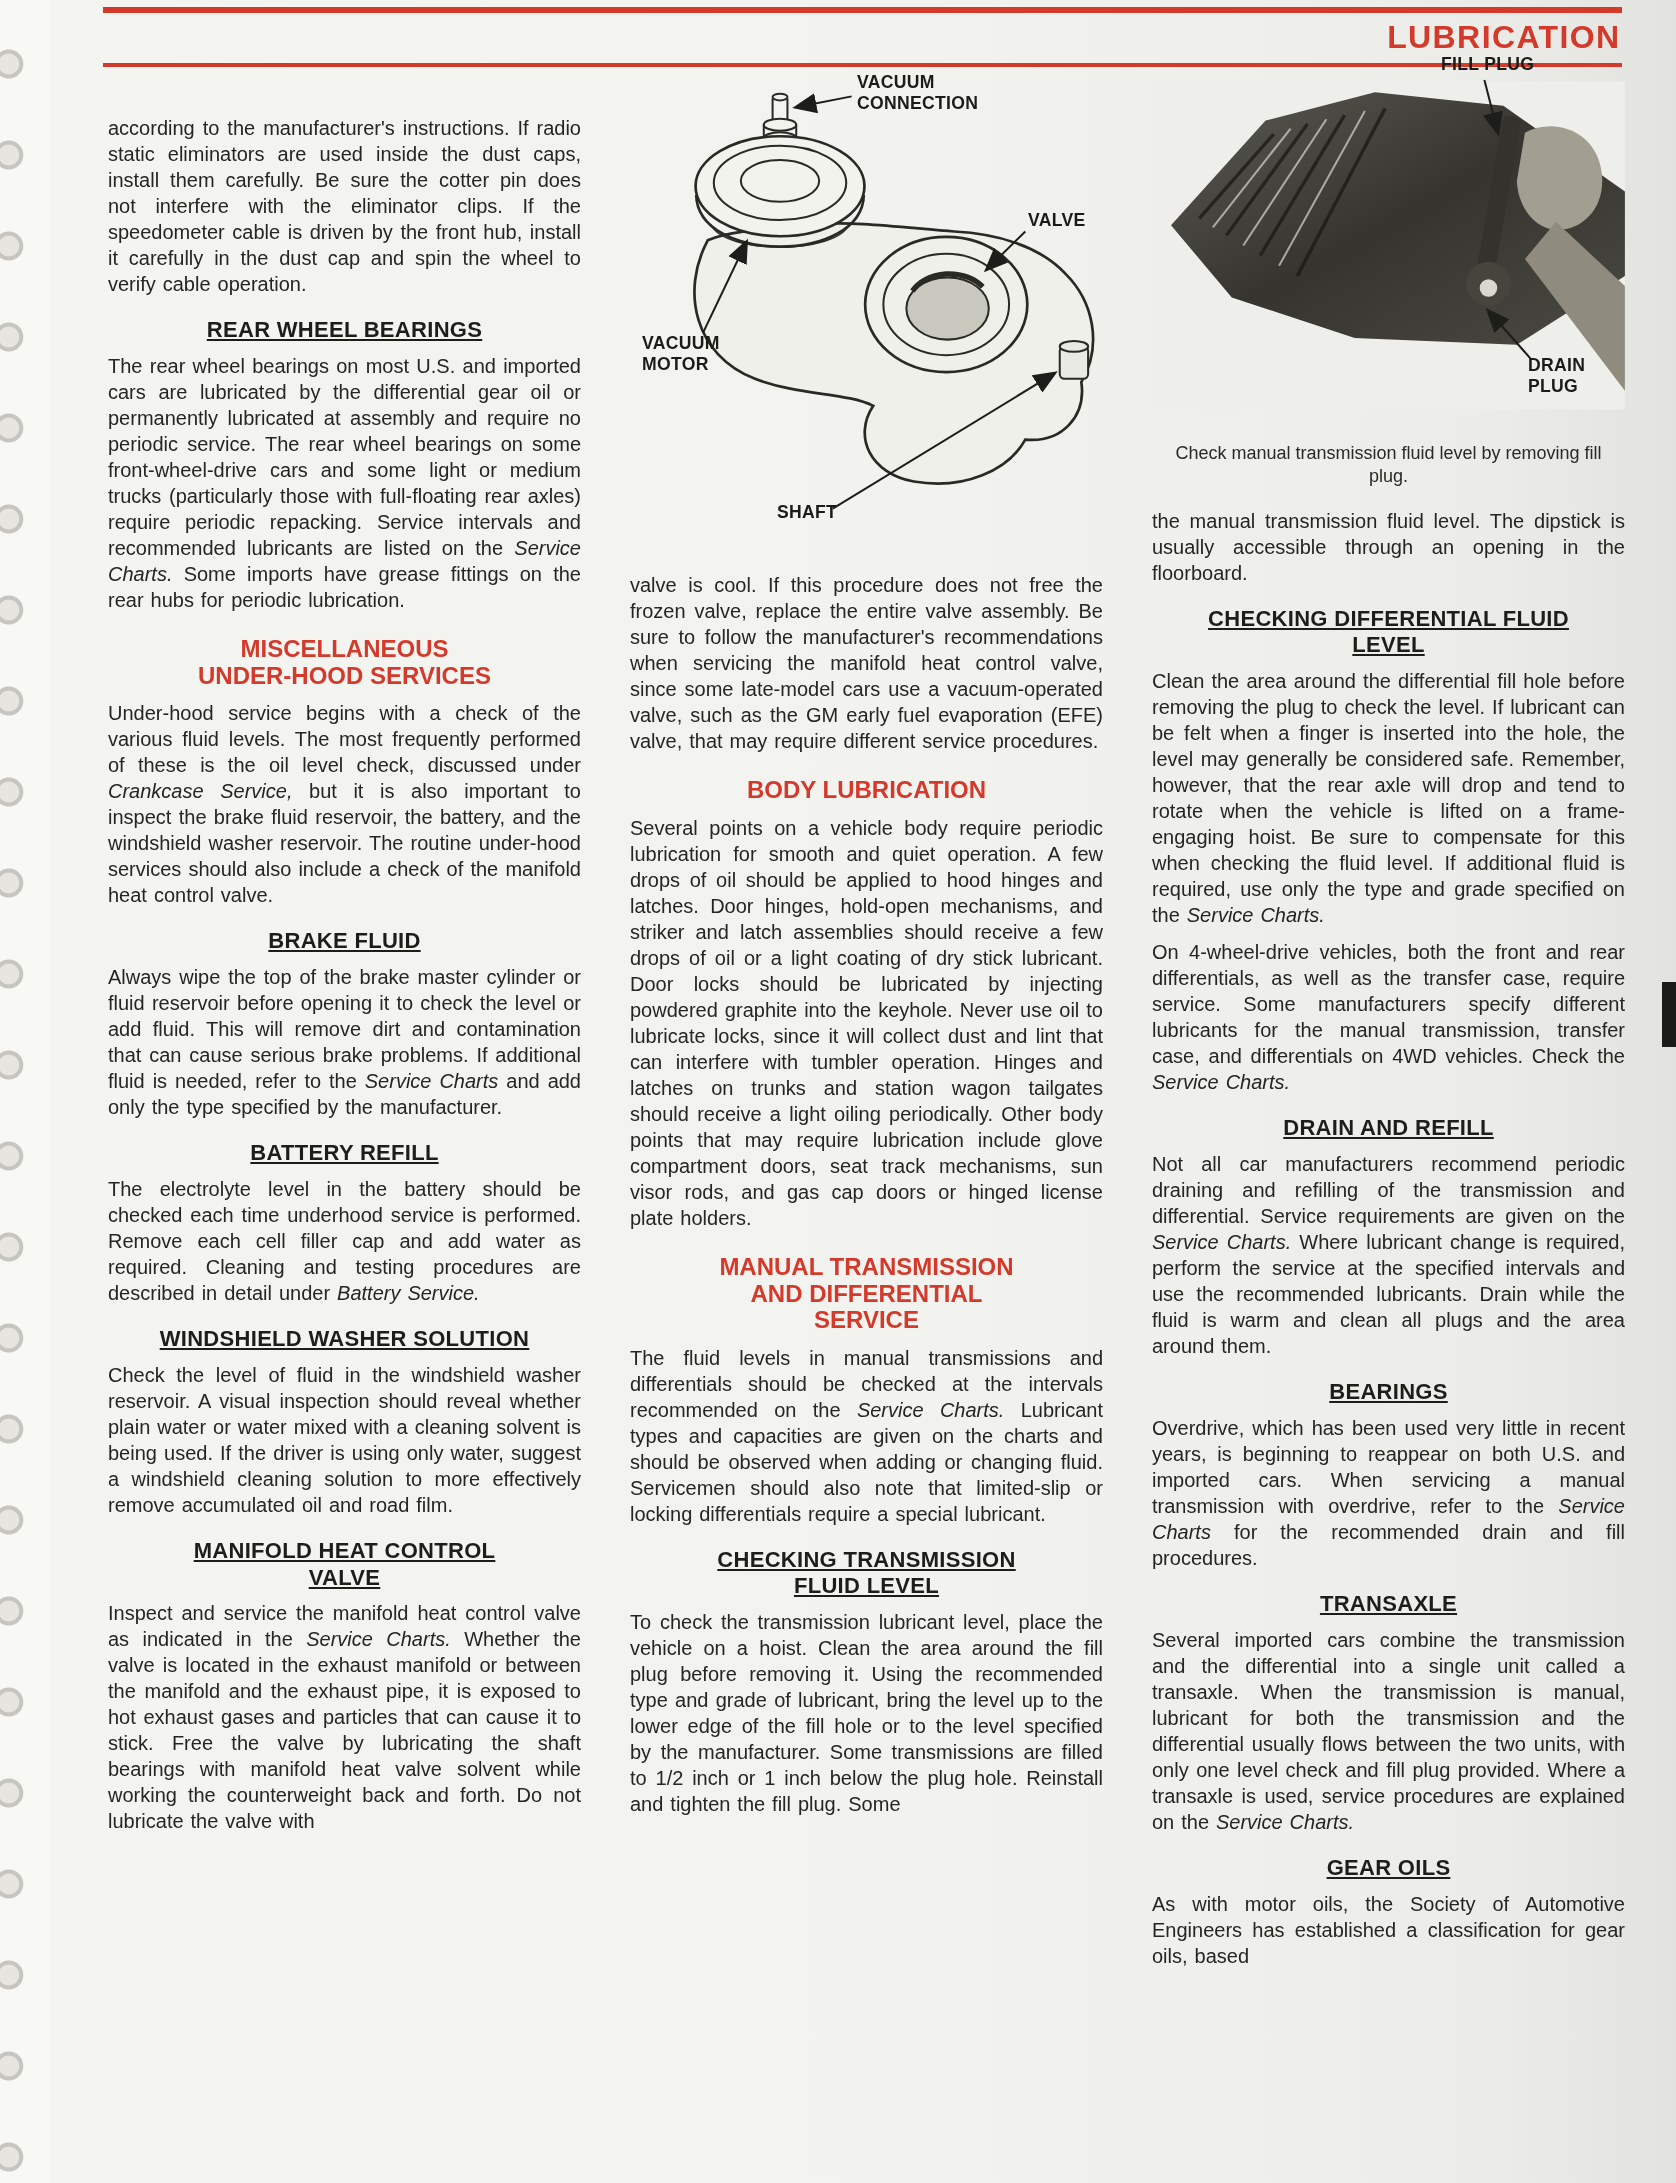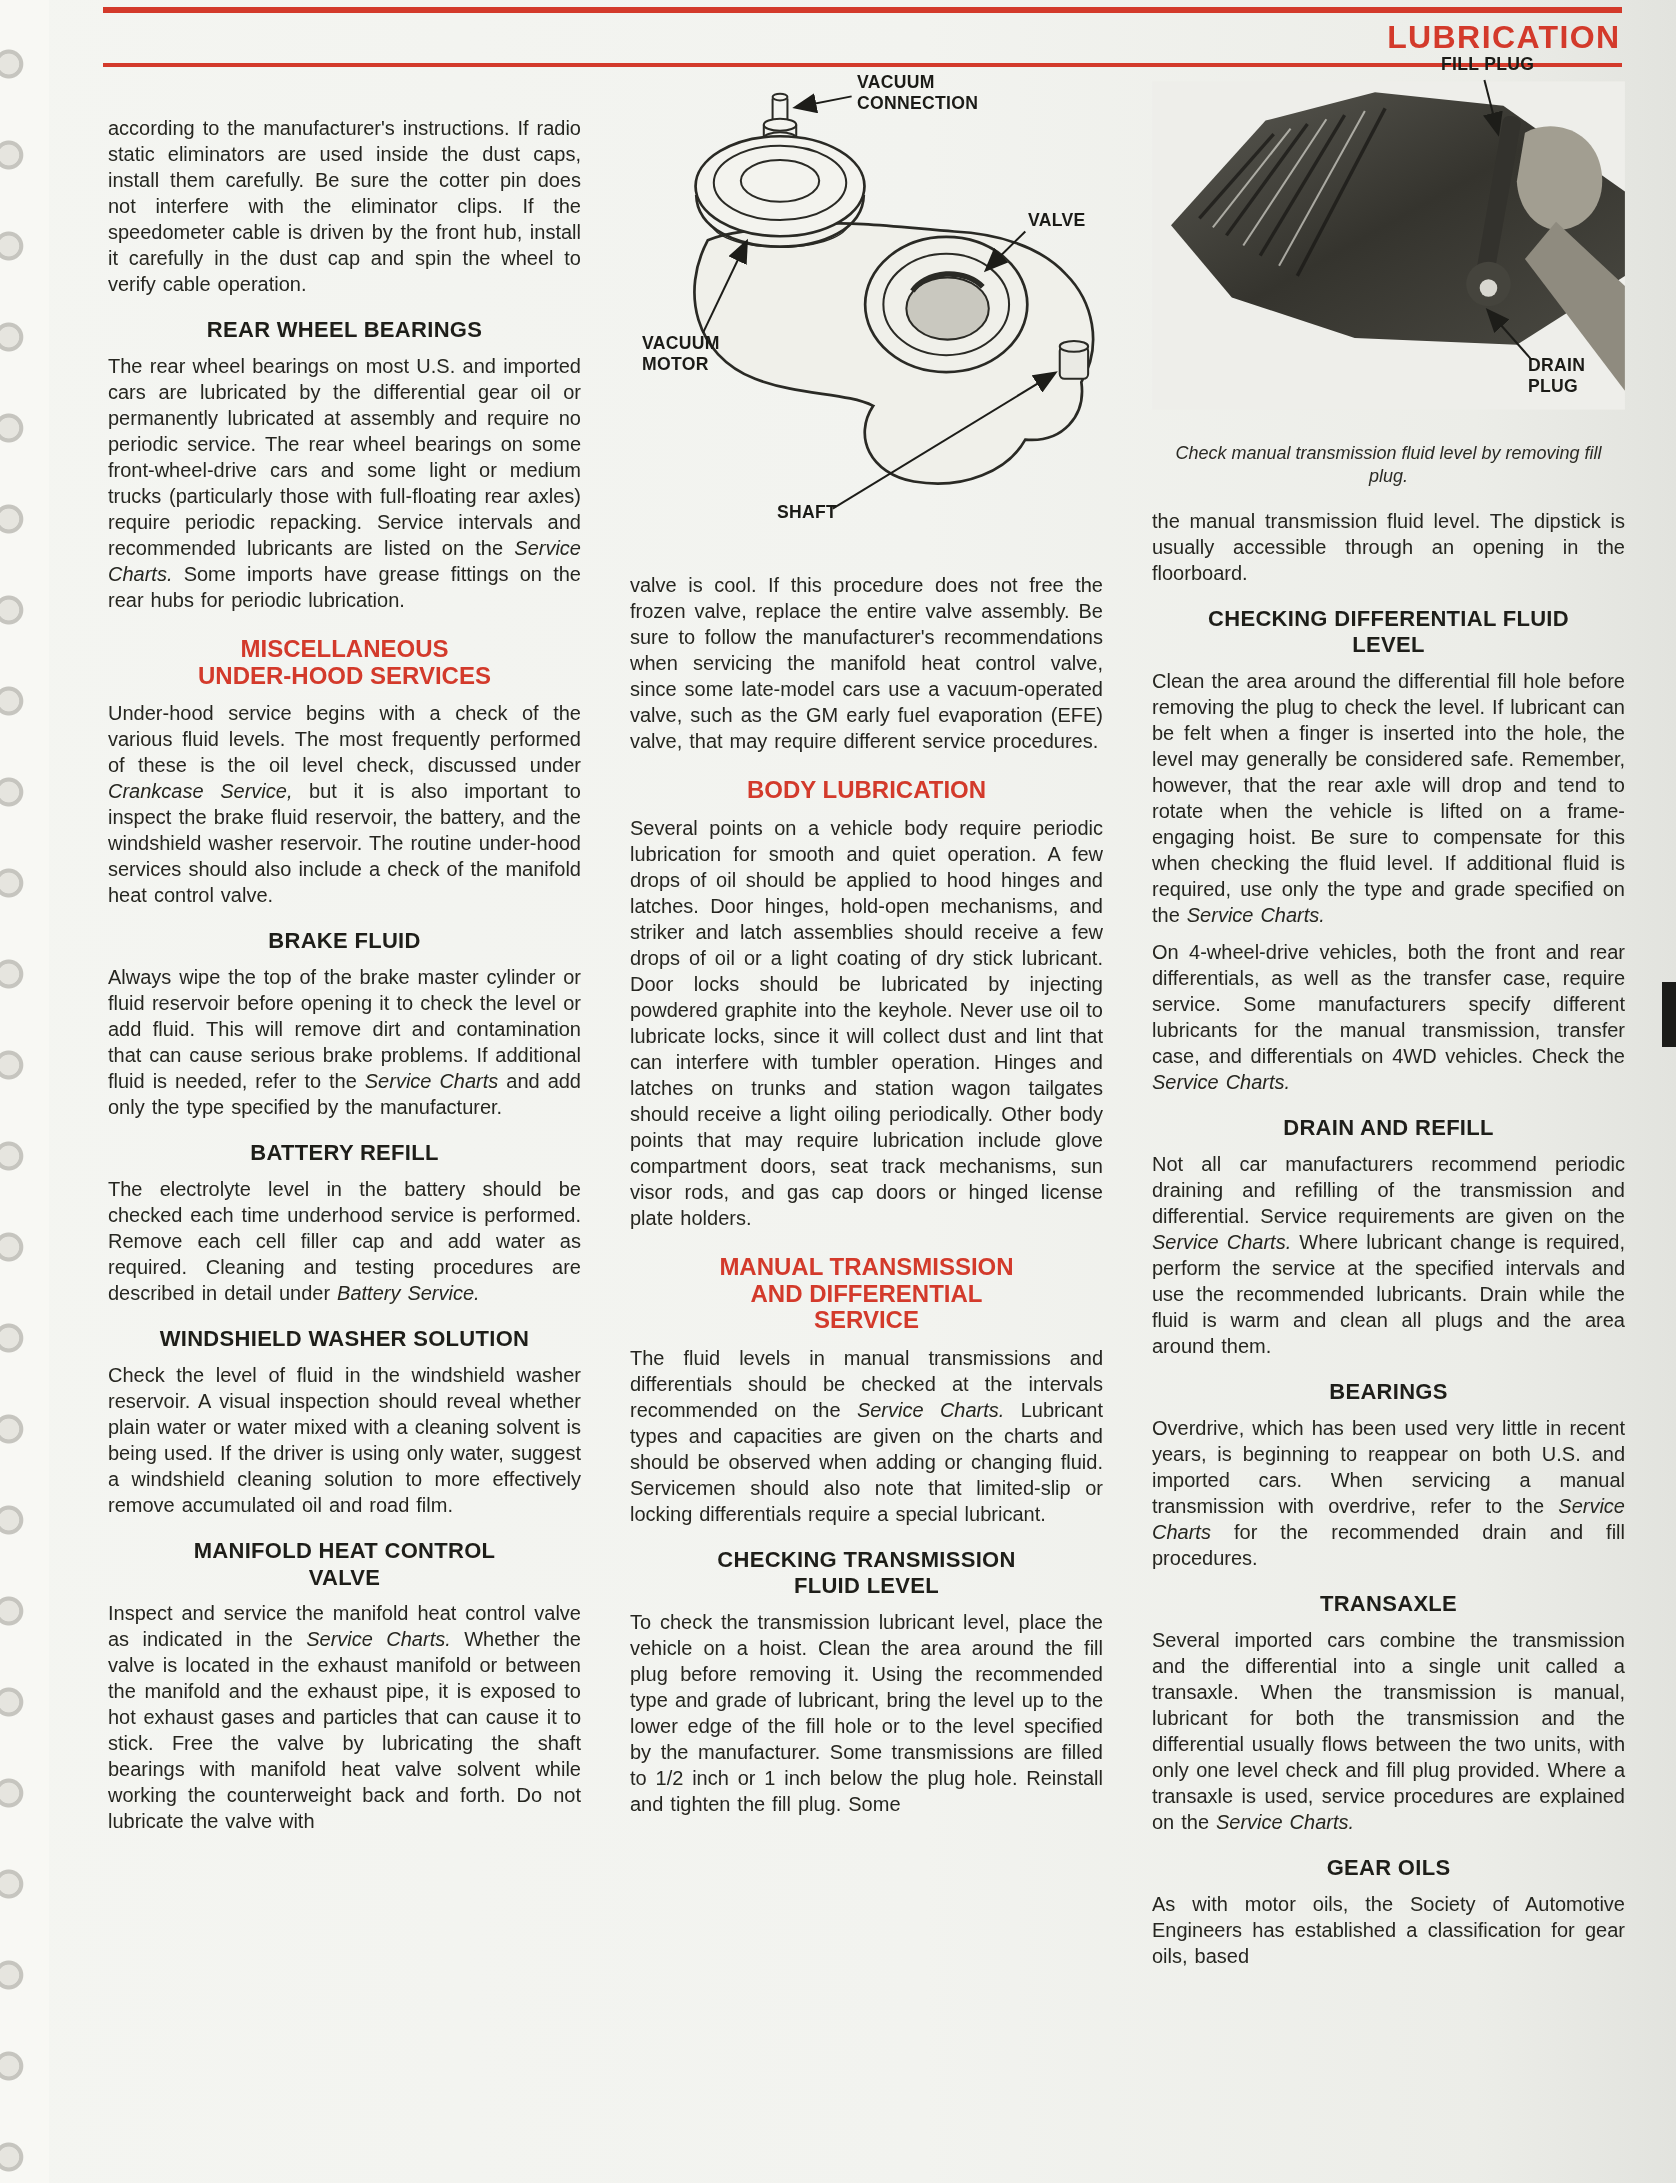--- a/index.html
+++ b/index.html
@@ -31,38 +31,38 @@
   .columns { position:absolute; left:108px; top:53px; width:1517px; display:flex; gap:49px; }
   .col { flex:0 0 473px; width:473px; }
   .col-1 { padding-top:62px; }
   .col-2 { padding-top:15px; }
   .body {
     font-size:20px; line-height:26px; text-align:justify; text-justify:inter-word;
     word-spacing:1.4px; margin-bottom:10.8px; color:#262620;
   }
   .h-black {
     font-size:22px; font-weight:bold; text-align:center; color:#1e1e19;
-    margin:20px 0 9.5px; line-height:1.2; white-space:pre-line; letter-spacing:0.3px;
+    margin:20px 0 9.5px; line-height:1.2; white-space:pre-line; letter-spacing:0.3px;text-decoration:underline;
   }
   .h-red {
     font-size:24px; font-weight:bold; text-align:center; color:#d33a2b;
     margin:23px 0 10.8px; line-height:1.12; white-space:pre-line;
   }
   .col > :first-child { margin-top:0; }
   
   .fig { position:relative; width:473px; margin-bottom:4px; }
   .fig1 { height:500px; }
   .fig2 { height:385px; }
   .fig svg { position:absolute; inset:0; width:100%; height:100%; }
   .figlabel {
     position:absolute; font-weight:bold; font-size:17.6px; line-height:21px;
     color:#1b1b17; white-space:pre-line; letter-spacing:0.3px;
   }
   .figcaption {
-    font-style:italic; text-align:center; font-size:18px; line-height:23px;
+    text-align:center; font-size:18px; line-height:23px;
     margin:2.7px 17.6px 20px; color:#2a2a24;
   }
   i { font-style:italic; }
 </style>
 </head>
 <body>
 
 <div class="page">
   <div class="binding"></div>
   <div class="chapter-tab"></div>

